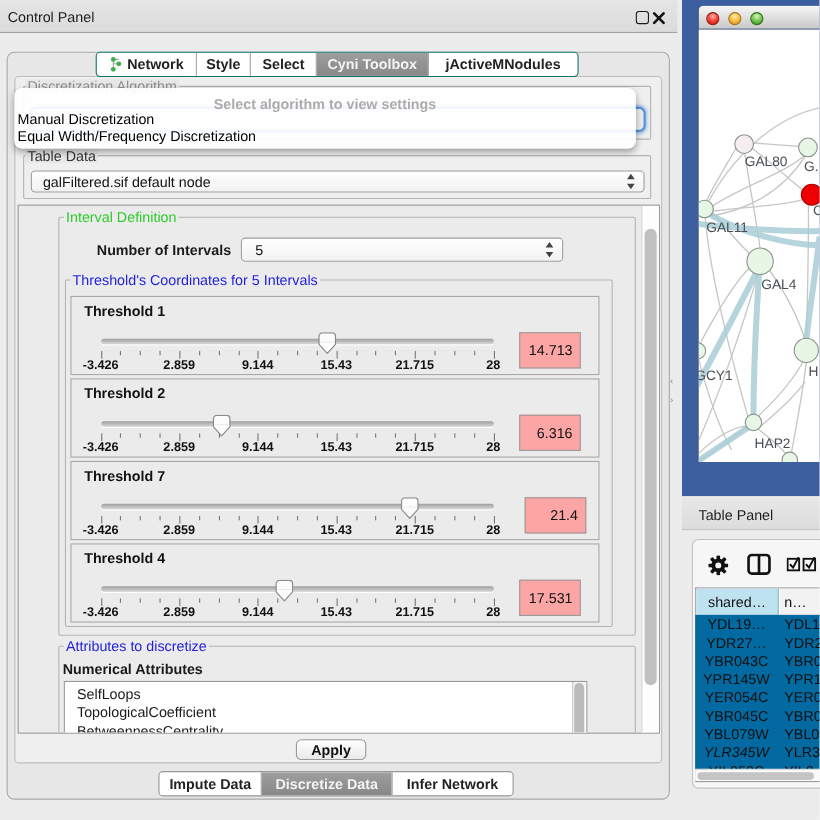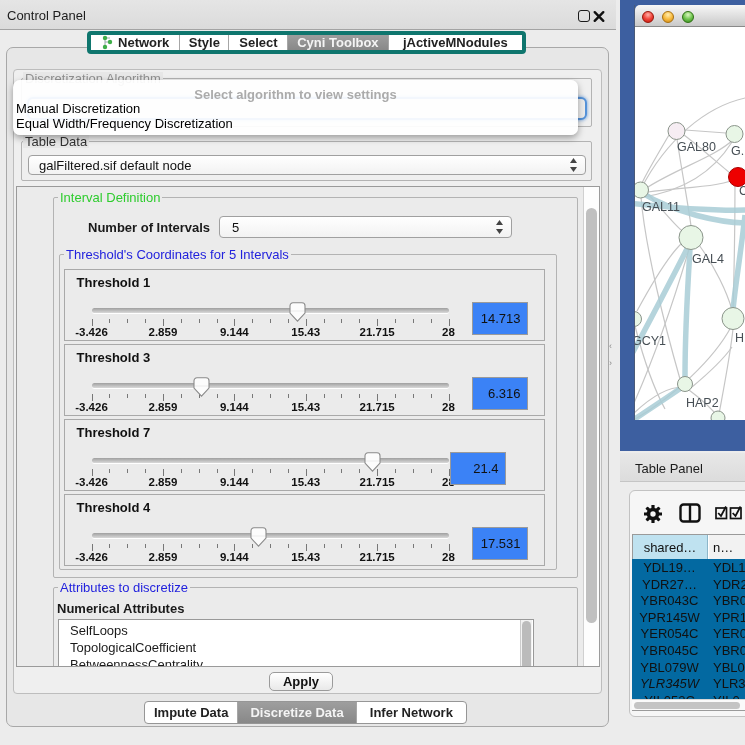--- a/index.html
+++ b/index.html
@@ -8,21 +8,21 @@
   font-family:"Liberation Sans", sans-serif; background:#ececec; }
 .abs { position:absolute; }
 .seg { display:flex; align-items:center; justify-content:center;
   font-size:13px; font-weight:600; color:#222; border-right:1px solid #a6a6a6; }
 .seg:last-child { border-right:none; }
 .seg.sel { background:linear-gradient(#9e9e9e,#888888); color:#f4f4f4; }
 .gtitle { position:absolute; font-size:13px; line-height:13px; padding:0 2px; }
 .tick { position:absolute; width:1px; background:#777; }
 .ticklab { position:absolute; font-size:11.5px; font-weight:bold; color:#111;
   text-align:center; width:50px; }
-.vbox { position:absolute; width:56px; height:33px; background:#3b82f6;
+.vbox { position:absolute; width:56px; height:33px; background:#fca5a5;
   border:1px solid #9a9a9a; font-size:13px; text-align:right;
   padding-right:6px; line-height:31px; color:#111; }
 .thr { position:absolute; left:46.5px; width:481px; height:72px;
   border:1px solid #a9a9a9; background:#ebebeb; }
 .thrtitle { position:absolute; left:12px; top:5px; font-size:13px; font-weight:bold; color:#111; }
 .track { position:absolute; left:27px; top:38px; width:357px; height:5px;
   border-radius:3px; background:linear-gradient(#9f9f9f,#d9d9d9);
   box-shadow:0 1px 0 #fff; }
 .combo { position:absolute; background:linear-gradient(#ffffff,#f2f2f2);
   border:1px solid #a0a0a0; border-radius:4px; font-size:13px; color:#111; }
@@ -43,22 +43,22 @@
   <svg class="abs" style="left:593px;top:9.5px;" width="12" height="13" viewBox="0 0 14 14">
     <path d="M2 2 L12 12 M12 2 L2 12" stroke="#111" stroke-width="2.8" stroke-linecap="round"></path>
   </svg>
 
   <div class="abs" style="left:6px;top:47px;width:603px;height:680px;
        border:1px solid #a8a8a8;border-radius:7px;background:#e7e7e7;"></div>
 
   <div class="abs" style="left:13px;top:69px;width:589px;height:625px;
        border:1px solid #bdbdbd;border-radius:4px;background:#efefef;"></div>
 
-  <div class="abs" style="left:87px;top:31px;width:439px;height:23px;background:#fff;
-       border:4px solid #0f766e;border-radius:4px;display:flex;overflow:hidden;">
+  <div class="abs" style="left:87px;top:47px;width:439px;height:23px;background:#fff;
+       border:1px solid #0f766e;border-radius:4px;display:flex;overflow:hidden;">
     <div class="seg" style="width:91px;">
       <svg width="13" height="15" viewBox="0 0 13 15" style="margin-right:4px;">
         <path d="M4 3 L4 12 M4 7 L9 7 M4 3 L9 3" stroke="#9aa" stroke-width="1" fill="none"></path>
         <circle cx="4" cy="3" r="2.2" fill="#3fae49"></circle>
         <circle cx="4" cy="12" r="2.2" fill="#3fae49"></circle>
         <circle cx="9" cy="7" r="2.2" fill="#3fae49"></circle>
       </svg>Network</div>
     <div class="seg" style="width:50px;">Style</div>
     <div class="seg" style="width:60px;">Select</div>
     <div class="seg sel" style="width:102px;">Cyni Toolbox</div>
@@ -133,21 +133,21 @@
         <div class="ticklab" style="left:287.6px;top:56px;">21.715</div>
         <div class="ticklab" style="left:359.0px;top:56px;">28</div>
       <svg style="position:absolute;left:224.0px;top:32px;" width="17" height="20" viewBox="0 0 17 20">
       <path d="M4 0.7 h9 a3 3 0 0 1 3 3 v7.3 L8.5 19.2 L1 11 v-7.3 a3 3 0 0 1 3 -3 z" fill="#fcfcfc" stroke="#8a8a8a" stroke-width="1.1"></path>
       <path d="M2 9 h13" stroke="#e8e8e8" stroke-width="0.8"></path>
     </svg>
       <div class="vbox" style="left:407px;top:32px;">14.713</div>
     </div>
 
     <div class="thr" style="top:157px;">
-      <div class="thrtitle">Threshold 3</div>
+      <div class="thrtitle">Threshold 2</div>
       <div class="track"></div>
       <div class="tick" style="left:27.0px;top:49px;height:7px;"></div>
         <div class="tick" style="left:44.9px;top:49px;height:4px;"></div>
         <div class="tick" style="left:62.7px;top:49px;height:4px;"></div>
         <div class="tick" style="left:80.6px;top:49px;height:4px;"></div>
         <div class="tick" style="left:98.4px;top:49px;height:7px;"></div>
         <div class="tick" style="left:116.2px;top:49px;height:4px;"></div>
         <div class="tick" style="left:134.1px;top:49px;height:4px;"></div>
         <div class="tick" style="left:152.0px;top:49px;height:4px;"></div>
         <div class="tick" style="left:169.8px;top:49px;height:7px;"></div>
@@ -203,21 +203,21 @@
       <div class="ticklab" style="left:2.0px;top:56px;">-3.426</div>
         <div class="ticklab" style="left:73.4px;top:56px;">2.859</div>
         <div class="ticklab" style="left:144.8px;top:56px;">9.144</div>
         <div class="ticklab" style="left:216.2px;top:56px;">15.43</div>
         <div class="ticklab" style="left:287.6px;top:56px;">21.715</div>
         <div class="ticklab" style="left:359.0px;top:56px;">28</div>
       <svg style="position:absolute;left:299.9px;top:32px;" width="17" height="20" viewBox="0 0 17 20">
       <path d="M4 0.7 h9 a3 3 0 0 1 3 3 v7.3 L8.5 19.2 L1 11 v-7.3 a3 3 0 0 1 3 -3 z" fill="#fcfcfc" stroke="#8a8a8a" stroke-width="1.1"></path>
       <path d="M2 9 h13" stroke="#e8e8e8" stroke-width="0.8"></path>
     </svg>
-      <div class="vbox" style="left:385px;top:32px;">21.4</div>
+      <div class="vbox" style="left:412px;top:32px;">21.4</div>
     </div>
 
     <div class="thr" style="top:307px;">
       <div class="thrtitle">Threshold 4</div>
       <div class="track"></div>
       <div class="tick" style="left:27.0px;top:49px;height:7px;"></div>
         <div class="tick" style="left:44.9px;top:49px;height:4px;"></div>
         <div class="tick" style="left:62.7px;top:49px;height:4px;"></div>
         <div class="tick" style="left:80.6px;top:49px;height:4px;"></div>
         <div class="tick" style="left:98.4px;top:49px;height:7px;"></div>

